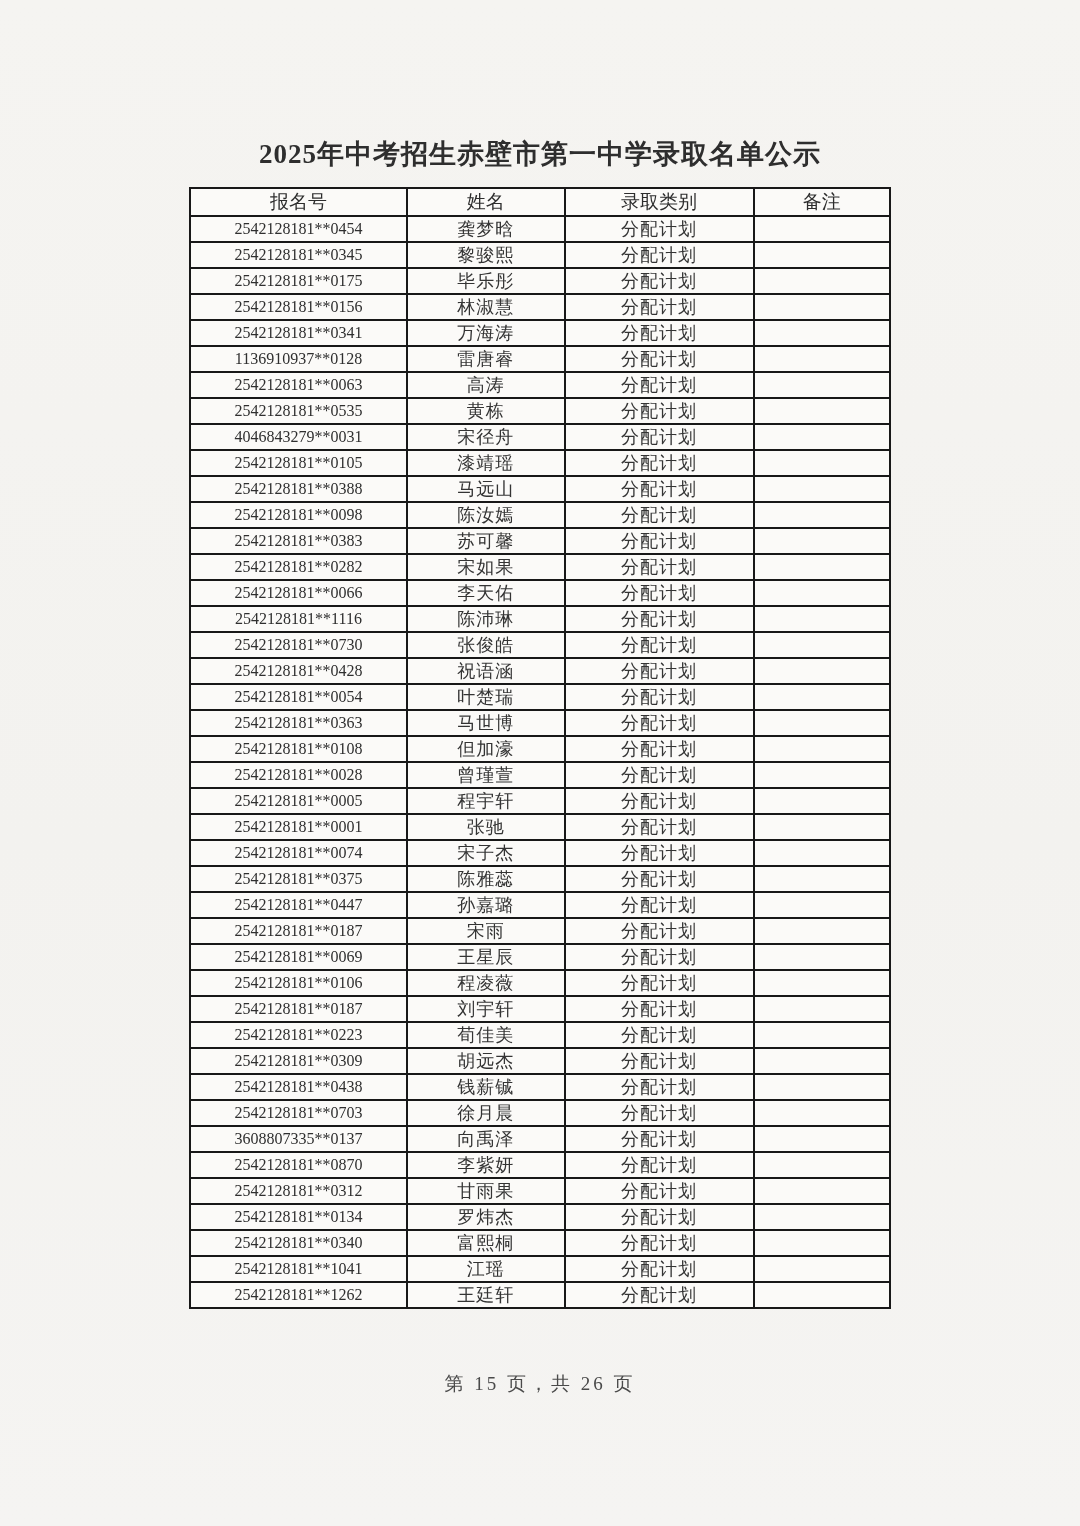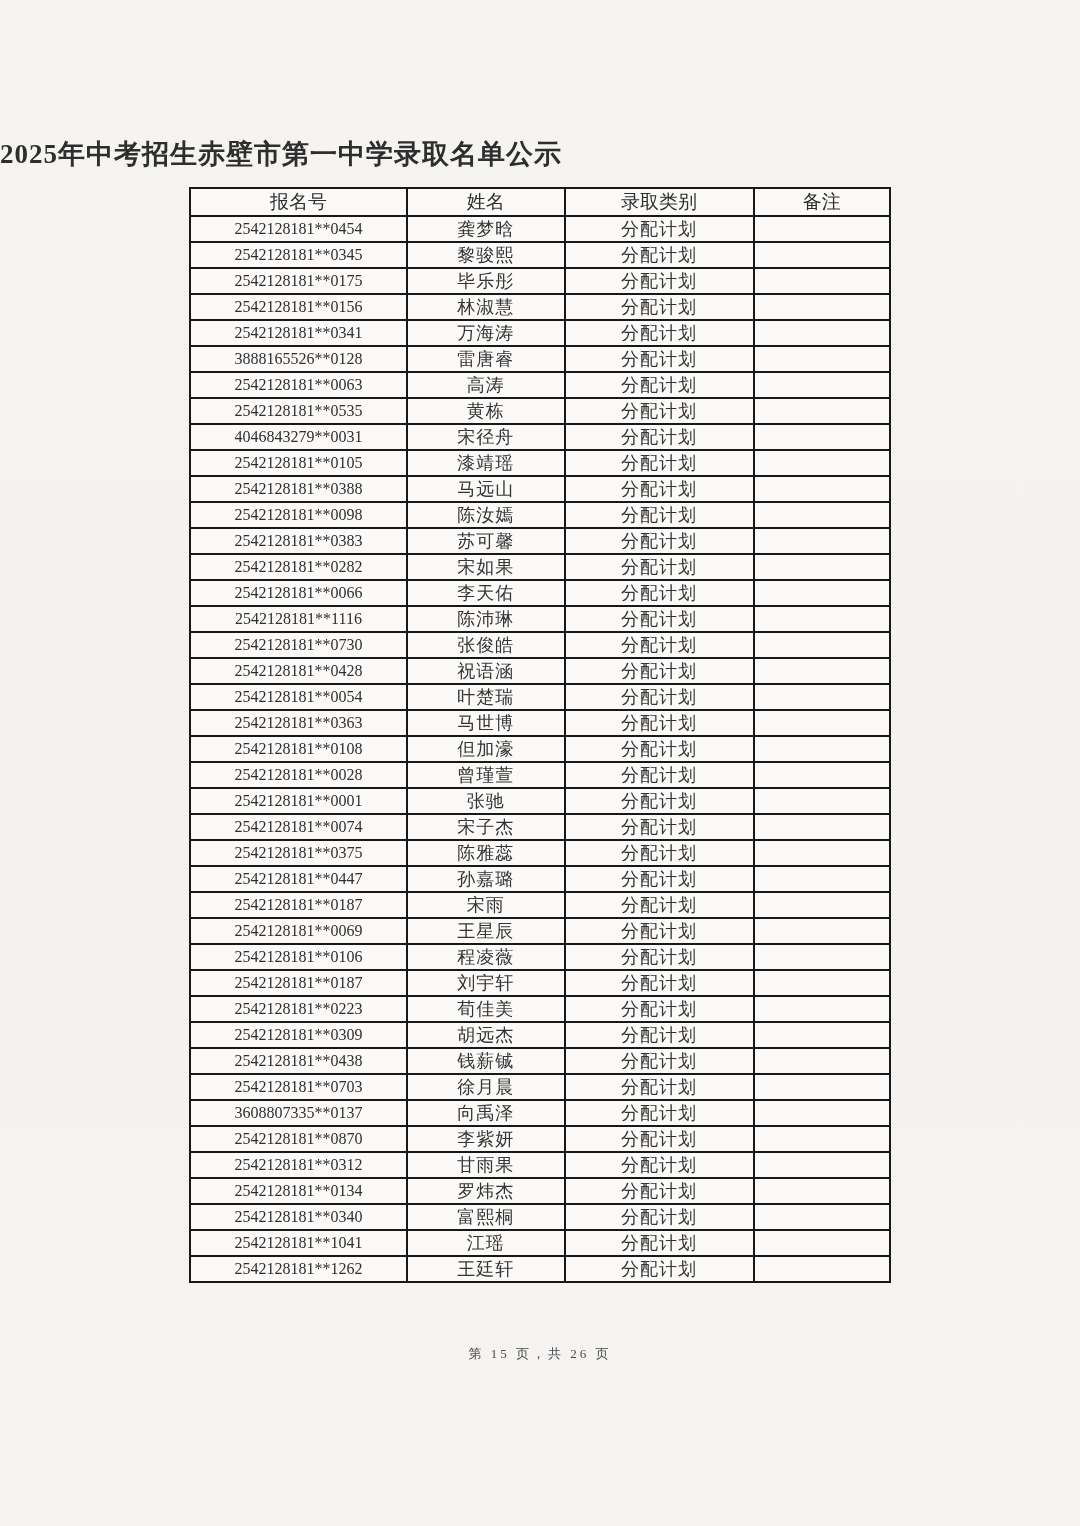--- a/index.html
+++ b/index.html
@@ -15,20 +15,21 @@
     overflow: hidden;
   }
   .page {
     width: 1080px;
     height: 1526px;
     background: linear-gradient(180deg, #f5f4f1 0%, #f3f2ef 55%, #f5f4f2 100%);
   }
   .page-title {
     margin: 0;
     padding-top: 136px;
+    text-align: center;
     font-size: 27px;
     font-weight: bold;
     letter-spacing: 1px;
     color: #2e2e2e;
     font-family: "Liberation Serif", "DejaVu Serif", serif;
   }
   .admission-table {
     margin: 15px auto 18px auto;
     width: 702px;
     height: 888px;
@@ -62,21 +63,21 @@
     font-size: 16px;
     letter-spacing: 0px;
     color: #2f2f2f;
   }
   td.cell-name, td.cell-type {
     letter-spacing: 1px;
   }
   .page-footer {
     margin-top: 62px;
     text-align: center;
-    font-size: 13px;
+    font-size: 19px;
     letter-spacing: 3px;
     color: #4a4a4a;
   }
 </style>
 </head>
 <body>
 
 <div class="page">
 
   <h1 class="page-title">2025年中考招生赤壁市第一中学录取名单公示</h1>
@@ -121,21 +122,21 @@
           <td class="cell-type">分配计划</td>
           <td class="cell-remark"></td>
         </tr>
         <tr>
           <td class="cell-regno">2542128181**0341</td>
           <td class="cell-name">万海涛</td>
           <td class="cell-type">分配计划</td>
           <td class="cell-remark"></td>
         </tr>
         <tr>
-          <td class="cell-regno">3888165526**0128</td>
+          <td class="cell-regno">1136910937**0128</td>
           <td class="cell-name">雷唐睿</td>
           <td class="cell-type">分配计划</td>
           <td class="cell-remark"></td>
         </tr>
         <tr>
           <td class="cell-regno">2542128181**0063</td>
           <td class="cell-name">高涛</td>
           <td class="cell-type">分配计划</td>
           <td class="cell-remark"></td>
         </tr>
@@ -223,20 +224,26 @@
           <td class="cell-type">分配计划</td>
           <td class="cell-remark"></td>
         </tr>
         <tr>
           <td class="cell-regno">2542128181**0028</td>
           <td class="cell-name">曾瑾萱</td>
           <td class="cell-type">分配计划</td>
           <td class="cell-remark"></td>
         </tr>
         <tr>
+          <td class="cell-regno">2542128181**0005</td>
+          <td class="cell-name">程宇轩</td>
+          <td class="cell-type">分配计划</td>
+          <td class="cell-remark"></td>
+        </tr>
+        <tr>
           <td class="cell-regno">2542128181**0001</td>
           <td class="cell-name">张驰</td>
           <td class="cell-type">分配计划</td>
           <td class="cell-remark"></td>
         </tr>
         <tr>
           <td class="cell-regno">2542128181**0074</td>
           <td class="cell-name">宋子杰</td>
           <td class="cell-type">分配计划</td>
           <td class="cell-remark"></td>

